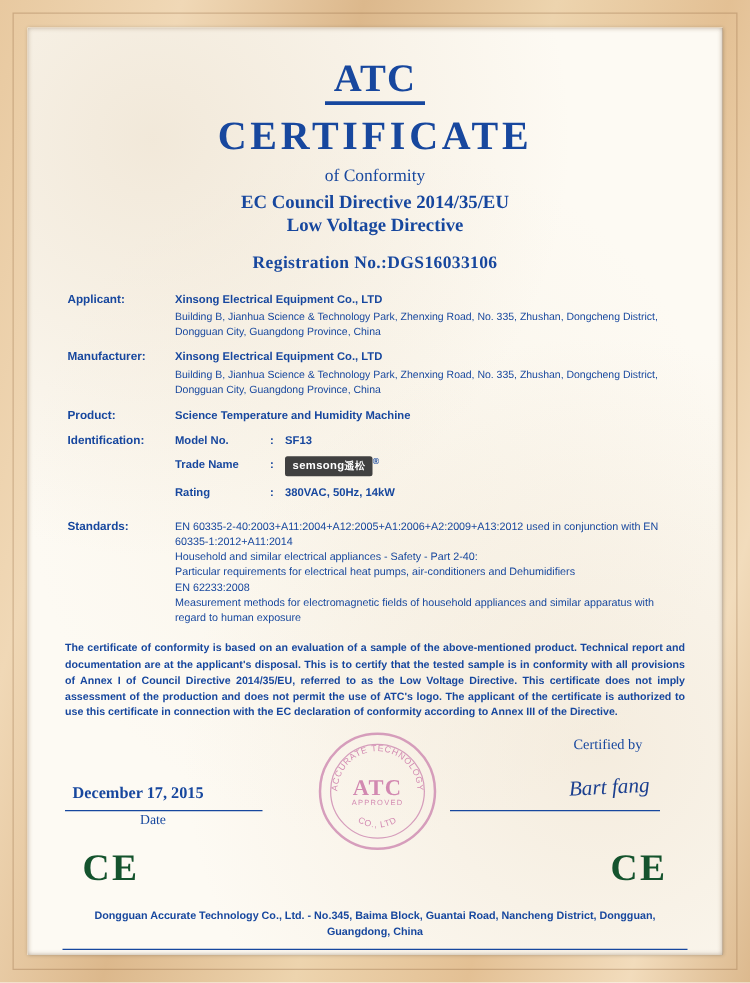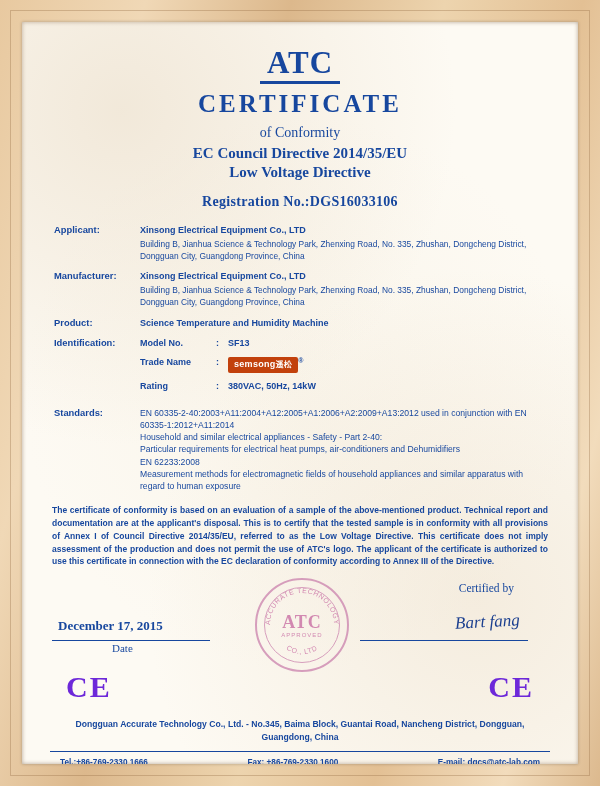--- a/index.html
+++ b/index.html
@@ -67,21 +67,21 @@
     letter-spacing: 1px;
     line-height: 1;
     padding: 1px 7px 3px 7px;
     border-bottom: 3px solid #17479e;
     margin-top: 6px;
   }
   .cert-title {
     color: #17479e;
     font-family: "Liberation Serif", serif;
     font-weight: bold;
-    font-size: 25px;
+    font-size: 32px;
     letter-spacing: 3px;
     margin-top: 6px;
   }
   .of-conformity {
     color: #17479e;
     font-family: "Liberation Serif", serif;
     font-size: 14px;
     margin-top: 7px;
   }
   .directive {
@@ -139,21 +139,21 @@
     padding: 0 0 7px 0;
     font-size: 9px;
     color: #17479e;
   }
   .idtable td.k { width: 76px; font-weight: bold; }
   .idtable td.c { width: 12px; font-weight: bold; }
   .idtable td.v { font-weight: bold; }
 
   .brandbox {
     display: inline-block;
-    background: #c2410c;
+    background: #404040;
     color: #ffffff;
     font-weight: bold;
     font-size: 9px;
     padding: 1px 6px 2px 6px;
     border-radius: 2px;
     letter-spacing: 0.3px;
   }
   .brandbox .cn { font-family: "DejaVu Sans", sans-serif; font-size: 8px; }
   .reg-mark { font-size: 7px; vertical-align: super; color:#17479e; }
 
@@ -267,21 +267,21 @@
 
   
   .cerow {
     margin-top: 2px;
     position: relative;
     height: 46px;
   }
   .ce {
     position: absolute;
     top: 0;
-    color: #6d28d9;
+    color: #14532d;
     font-family: "Liberation Serif", serif;
     font-weight: bold;
     font-size: 30px;
     letter-spacing: 2px;
   }
   .ce.left { left: 16px; }
   .ce.right { right: 16px; }
   .ce-note {
     position: absolute;
     left: 50%;

